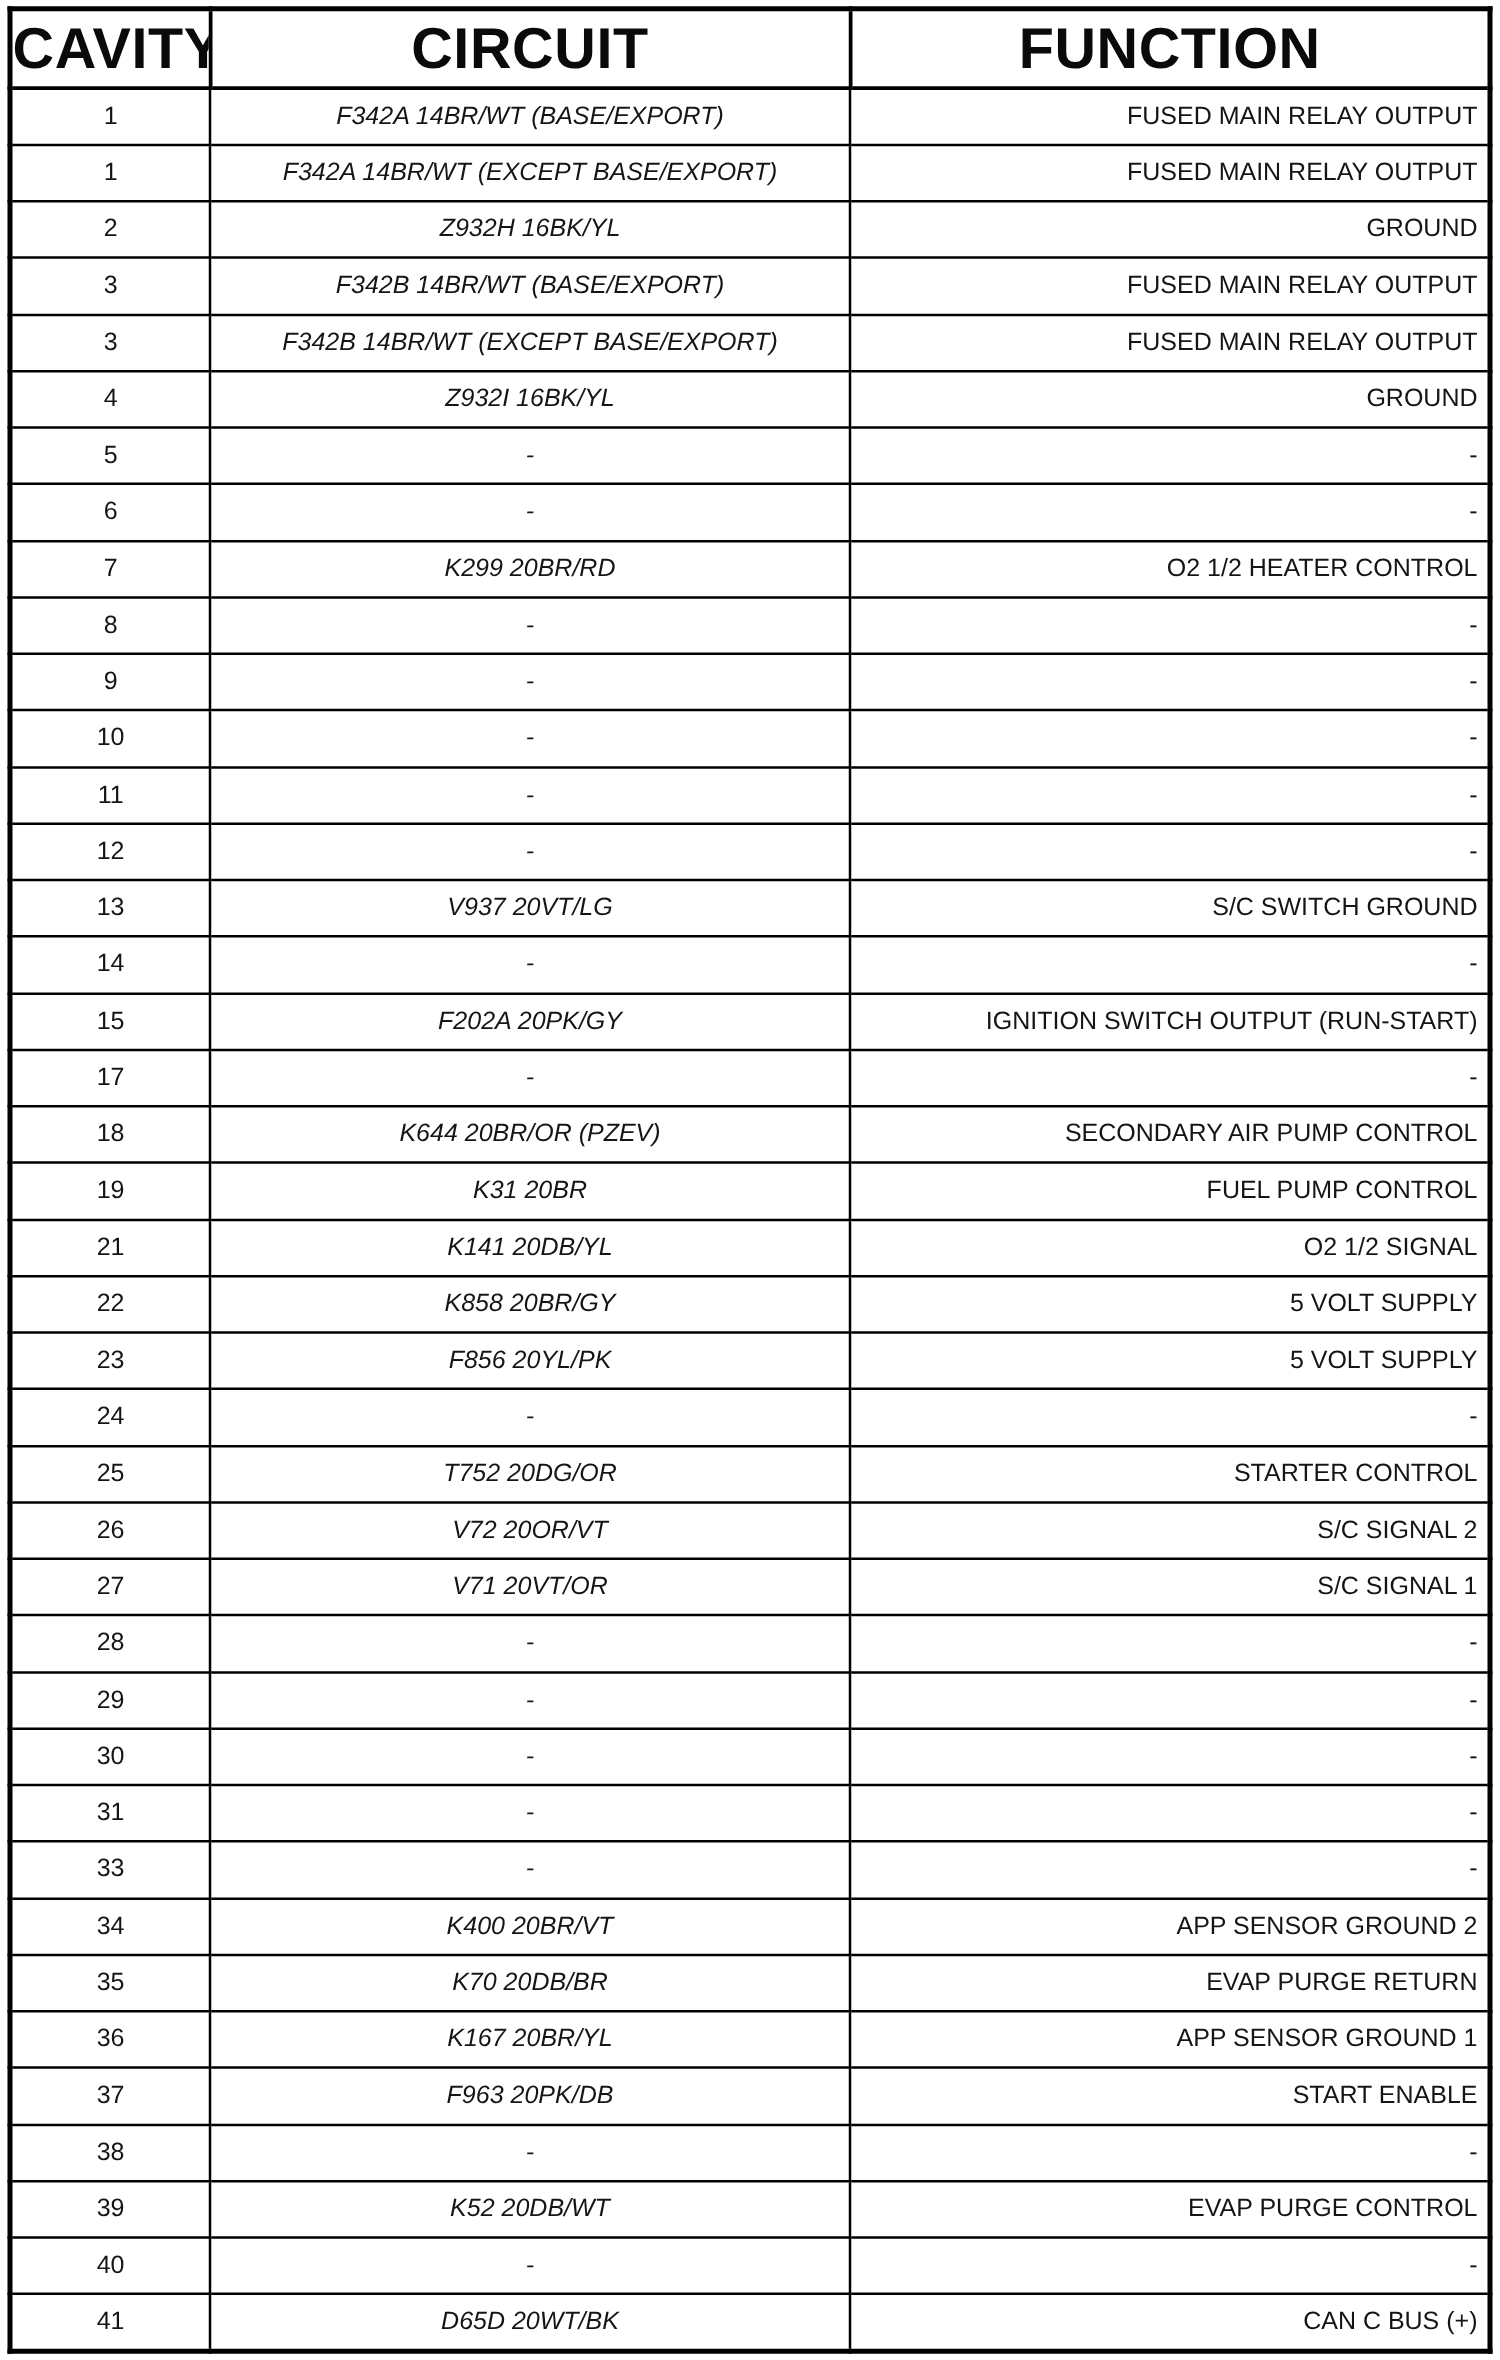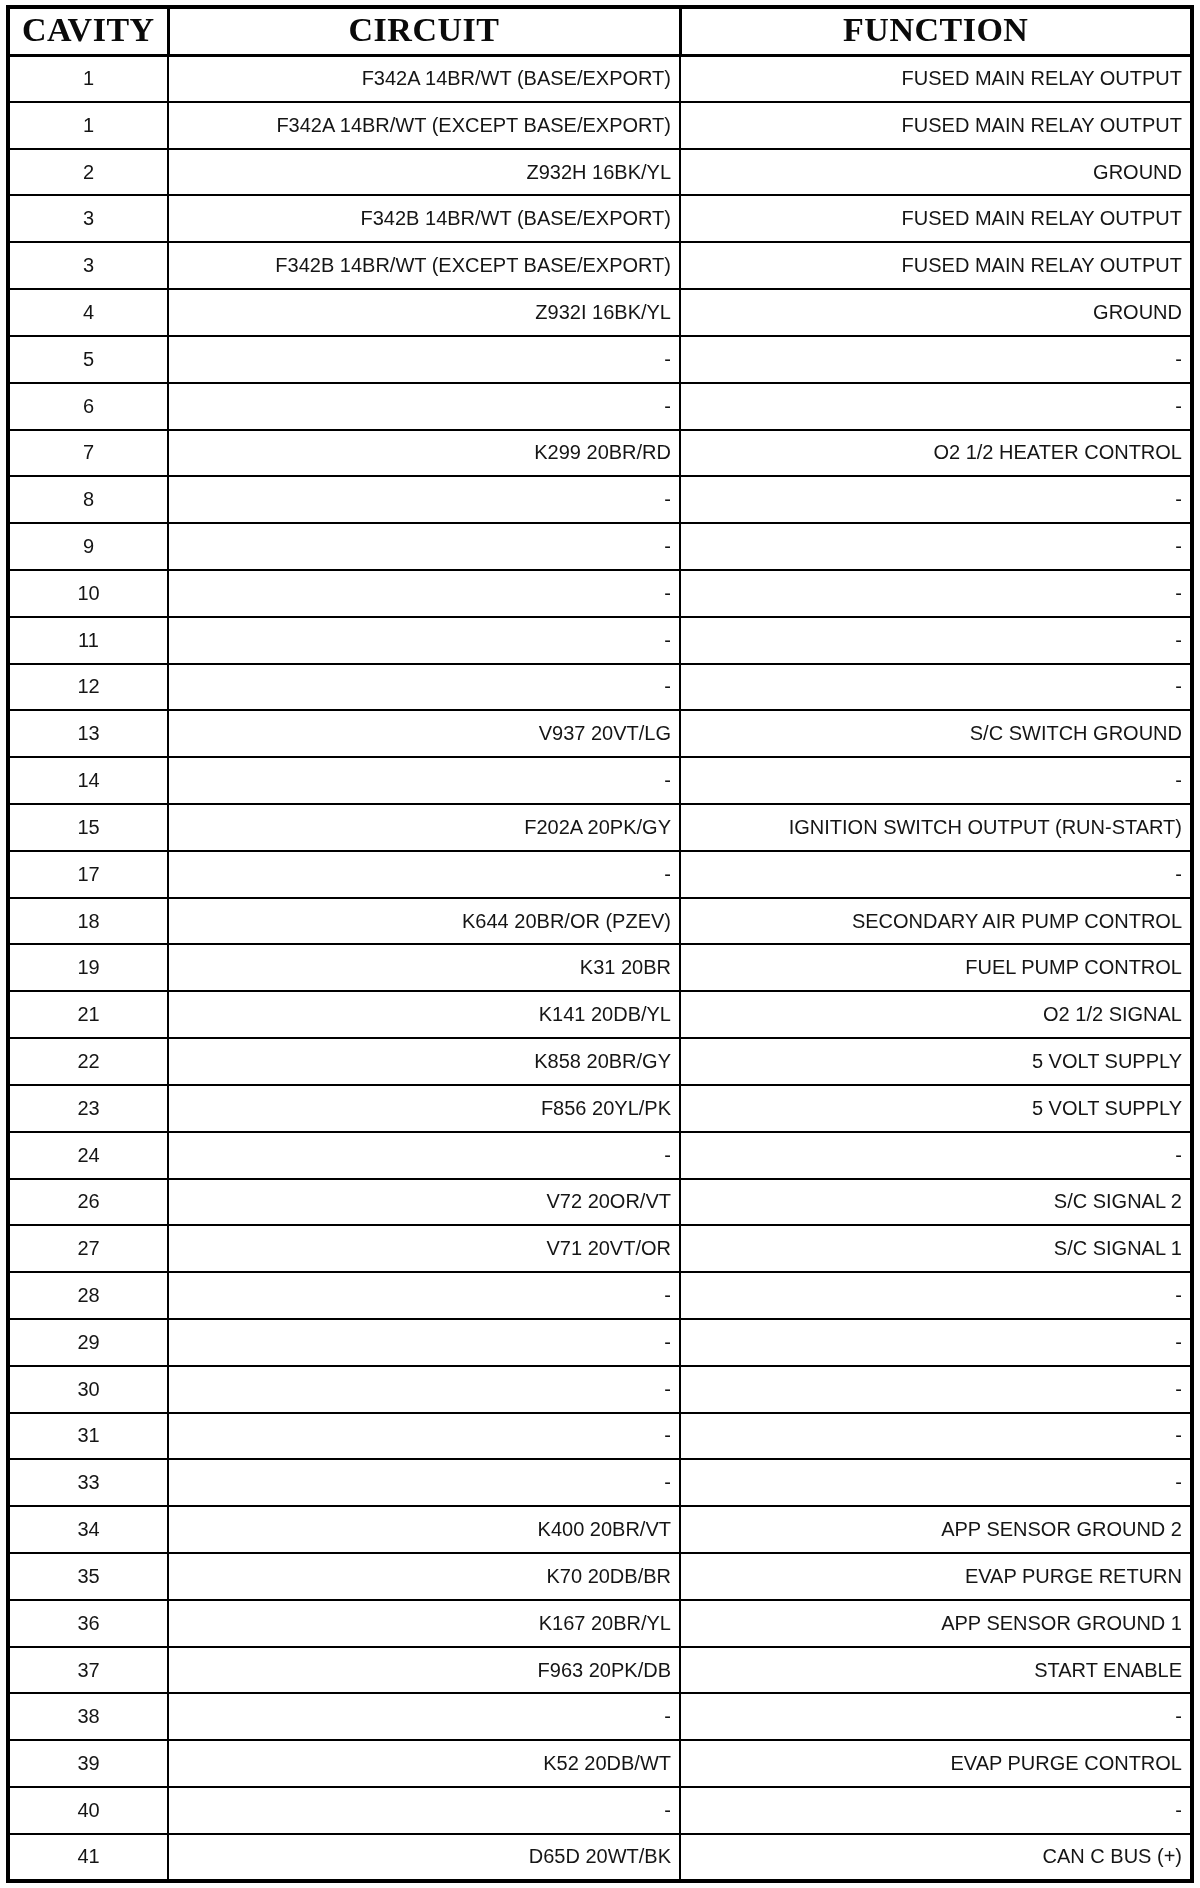--- a/index.html
+++ b/index.html
@@ -32,43 +32,43 @@
 
   th, td {
     border: 2px solid #000000;
     box-sizing: border-box;
     overflow: hidden;
     white-space: nowrap;
     background: #ffffff;
   }
   thead th {
     height: 48px;
-    font-size: 34px;
+    font-size: 46px;
     font-weight: bold;
     text-align: center;
     letter-spacing: 0.5px;
     border-width: 3px;
     padding: 2px 0 4px 0;
     color: #0a0a0a;
-    font-family: Liberation Serif, serif;
   }
   tbody td {
     height: 40px;
     font-size: 20px;
     font-weight: normal;
     padding: 0 8px;
     vertical-align: middle;
     color: #151515;
   }
   td.cavity {
     text-align: center;
     padding: 0 2px;
   }
   td.circuit {
-    text-align: right;
+    text-align: center;
+    font-style: italic;
   }
   td.function {
     text-align: right;
   }
 </style>
 </head>
 <body>
 
 <div class="page">
   <table class="pinout">
@@ -224,20 +224,25 @@
     <td class="circuit">F856 20YL/PK</td>
     <td class="function">5 VOLT SUPPLY</td>
   </tr>
 
   <tr>
     <td class="cavity">24</td>
     <td class="circuit">-</td>
     <td class="function">-</td>
   </tr>
 
+  <tr>
+    <td class="cavity">25</td>
+    <td class="circuit">T752 20DG/OR</td>
+    <td class="function">STARTER CONTROL</td>
+  </tr>
 
   <tr>
     <td class="cavity">26</td>
     <td class="circuit">V72 20OR/VT</td>
     <td class="function">S/C SIGNAL 2</td>
   </tr>
 
   <tr>
     <td class="cavity">27</td>
     <td class="circuit">V71 20VT/OR</td>

